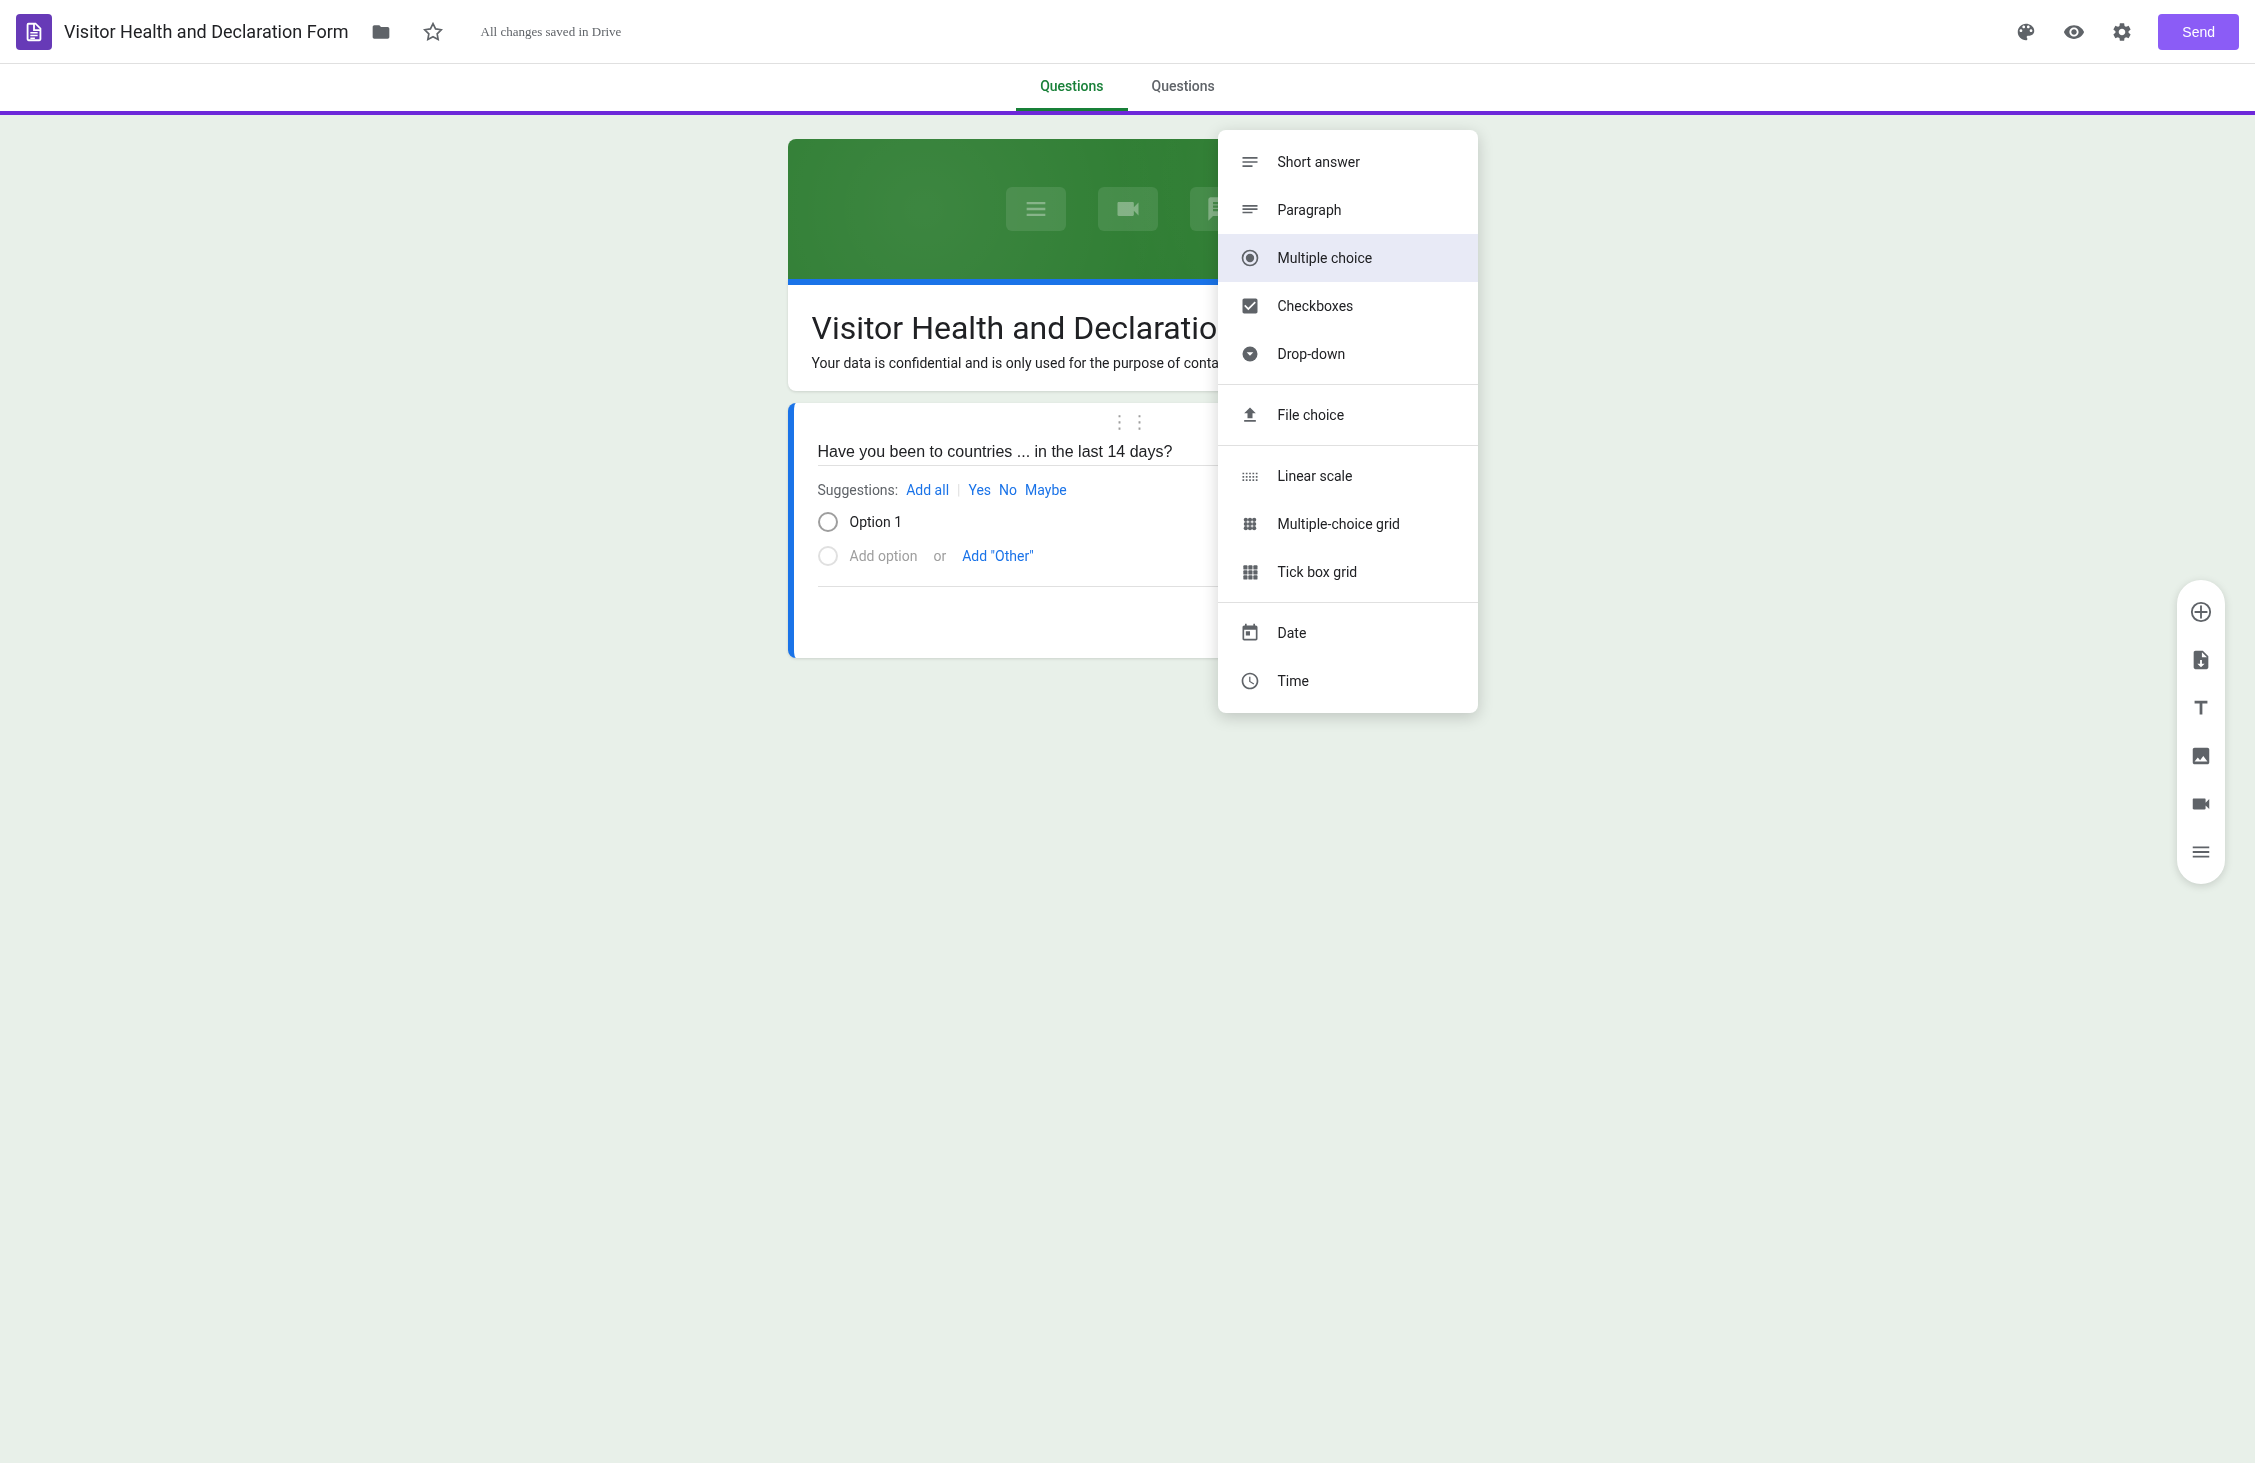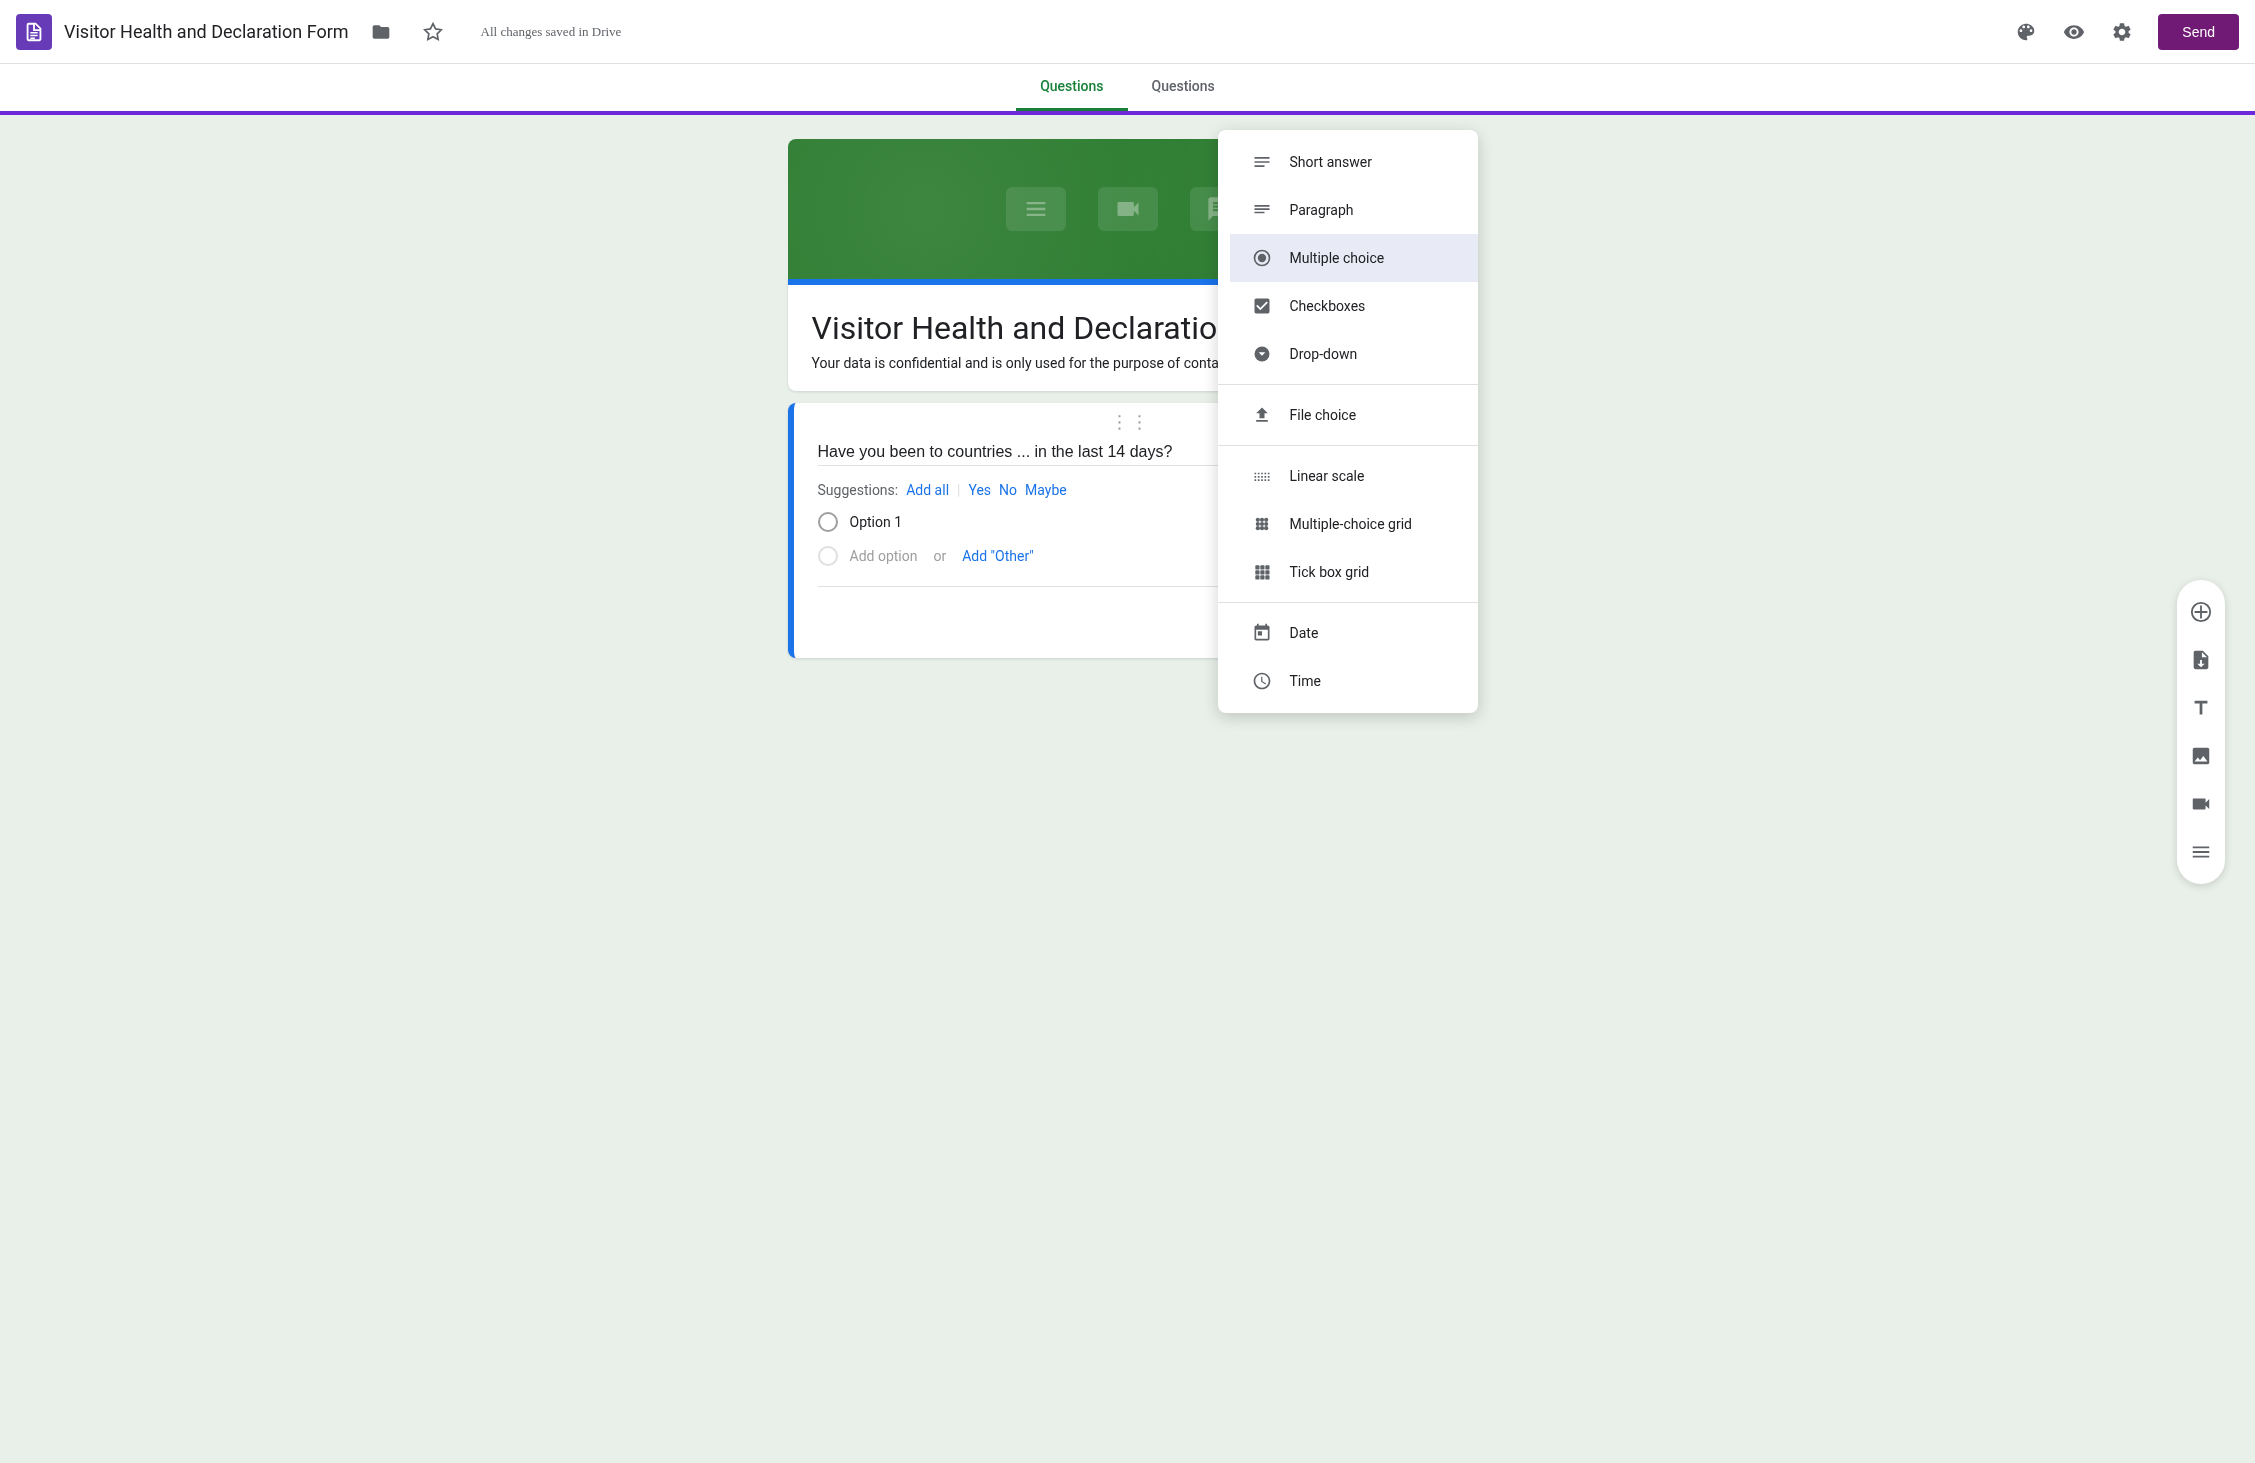--- a/index.html
+++ b/index.html
@@ -49,21 +49,21 @@
       background: none;
       cursor: pointer;
       border-radius: 50%;
       display: flex;
       align-items: center;
       justify-content: center;
       color: #5f6368;
       font-size: 20px;
     }
     .send-btn {
-      background: #701a75;
+      background: #8b5cf6;
       color: #fff;
       border: none;
       border-radius: 4px;
       padding: 10px 24px;
       font-size: 14px;
       font-weight: 500;
       cursor: pointer;
       margin-left: 8px;
     }
     .saved-text {
@@ -282,21 +282,20 @@
       padding: 8px 0;
     }
     .menu-item {
       display: flex;
       align-items: center;
       gap: 16px;
       padding: 12px 20px;
       cursor: pointer;
       font-size: 14px;
       color: #202124;
-      margin-left: 12px;
     }
     .menu-item.selected { background: #e8eaf6; }
     .menu-icon {
       width: 24px;
       height: 24px;
       display: flex;
       align-items: center;
       justify-content: center;
       color: #5f6368;
       flex-shrink: 0;

